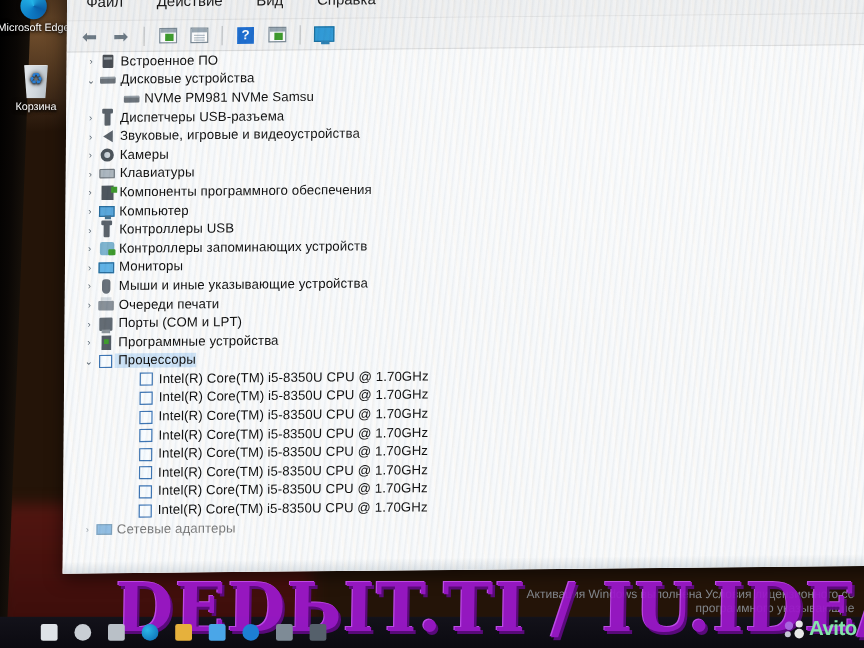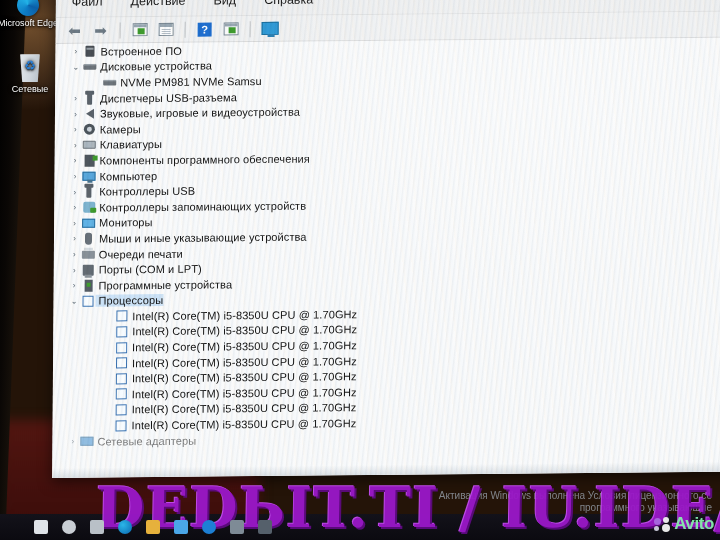--- a/index.html
+++ b/index.html
@@ -178,21 +178,21 @@
   <div id="wallpaper"></div>
   <div id="bezel-left"></div>
 
   <div class="desk-icon" id="icon-edge">
     <span class="desk-glyph edge-shape"></span>
     <span>Microsoft
 Edge</span>
   </div>
   <div class="desk-icon" id="icon-bin">
     <span class="desk-glyph bin-shape"></span>
-    <span>Сетевые</span>
+    <span>Корзина</span>
   </div>
 
   <div id="dm-window">
 
     <div id="menubar">
       <span class="menu-item">Файл</span>
       <span class="menu-item">Действие</span>
       <span class="menu-item">Вид</span>
       <span class="menu-item">Справка</span>
     </div>

